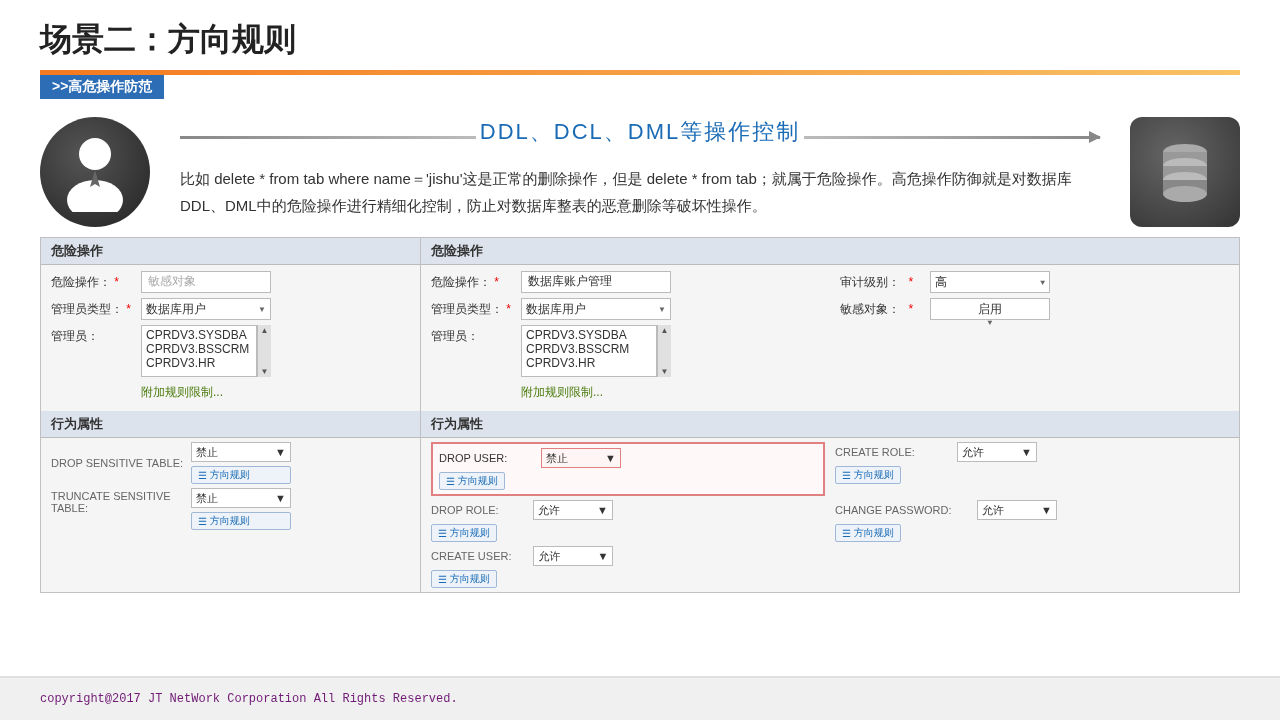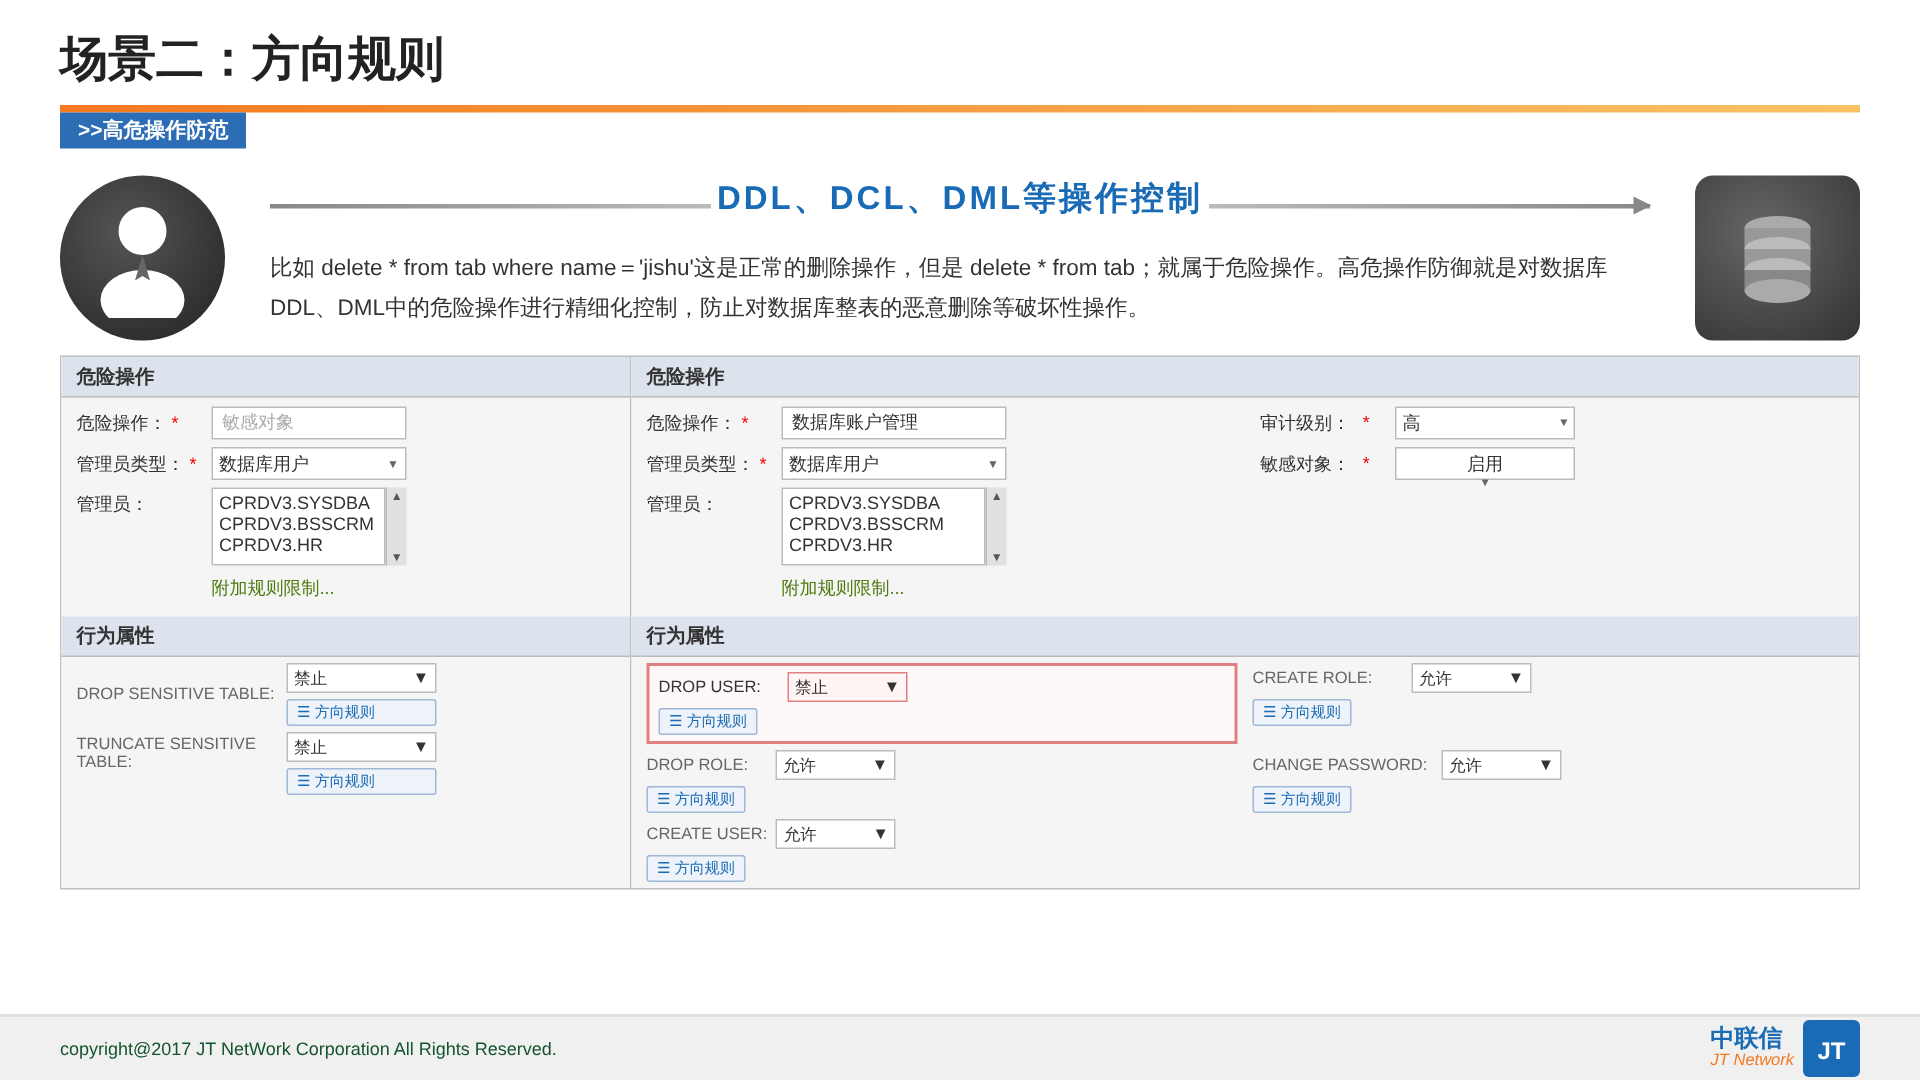--- a/index.html
+++ b/index.html
@@ -57,21 +57,21 @@
       overflow: hidden;
     }
 
     
     .text-block {
       flex: 1;
     }
 
     .ddl-title {
       font-size: 22px;
-      font-weight: bold;
+      font-weight: normal;
       color: #1a6bb5;
       text-align: left;
       margin-bottom: 10px;
       letter-spacing: 2px;
     }
 
     .description-text {
       font-size: 15px;
       color: #333;
       line-height: 1.8;
@@ -257,21 +257,21 @@
 
     .right-behavior-item {
       display: flex;
       flex-direction: column;
       gap: 2px;
     }
 
     .right-behavior-row {
       display: flex;
       align-items: center;
-      gap: 6px;
+      gap: 22px;
     }
 
     .right-behavior-select {
       border: 1px solid #bbb;
       background: #fff;
       padding: 1px 4px;
       font-size: 11px;
       height: 20px;
       min-width: 80px;
       display: flex;
@@ -295,21 +295,22 @@
       background: #f0f0f0;
       display: flex;
       align-items: center;
       justify-content: space-between;
       padding: 0 40px;
       border-top: 2px solid #e0e0e0;
     }
 
     .footer-copyright {
       font-size: 12px;
-      color: #14532d;
+      color: #701a75;
+      font-family: Liberation Mono, monospace;
     }
 
     .footer-logo {
       display: flex;
       align-items: center;
       gap: 6px;
     }
   </style>
 </head>
 <body>
@@ -598,25 +599,15 @@
 
       </div>
 
     </div>
 
   </div>
 
   
   <div class="footer">
     <div class="footer-copyright">copyright@2017  JT NetWork Corporation All Rights Reserved.</div>
-    <div class="footer-logo">
-      <div>
-        <div style="font-size:16px; font-weight:bold; color:#1a6bb5; line-height:1;">中联信</div>
-        <div style="font-size:11px; color:#f47920; font-style:italic;">JT Network</div>
-      </div>
-      <svg width="38" height="38" viewBox="0 0 38 38">
-        <rect width="38" height="38" fill="#1a6bb5" rx="4"></rect>
-        <text x="19" y="26" font-size="16" text-anchor="middle" fill="#fff" font-weight="bold">JT</text>
-      </svg>
-    </div>
   </div>
 
 </div>
 
 </body></html>

